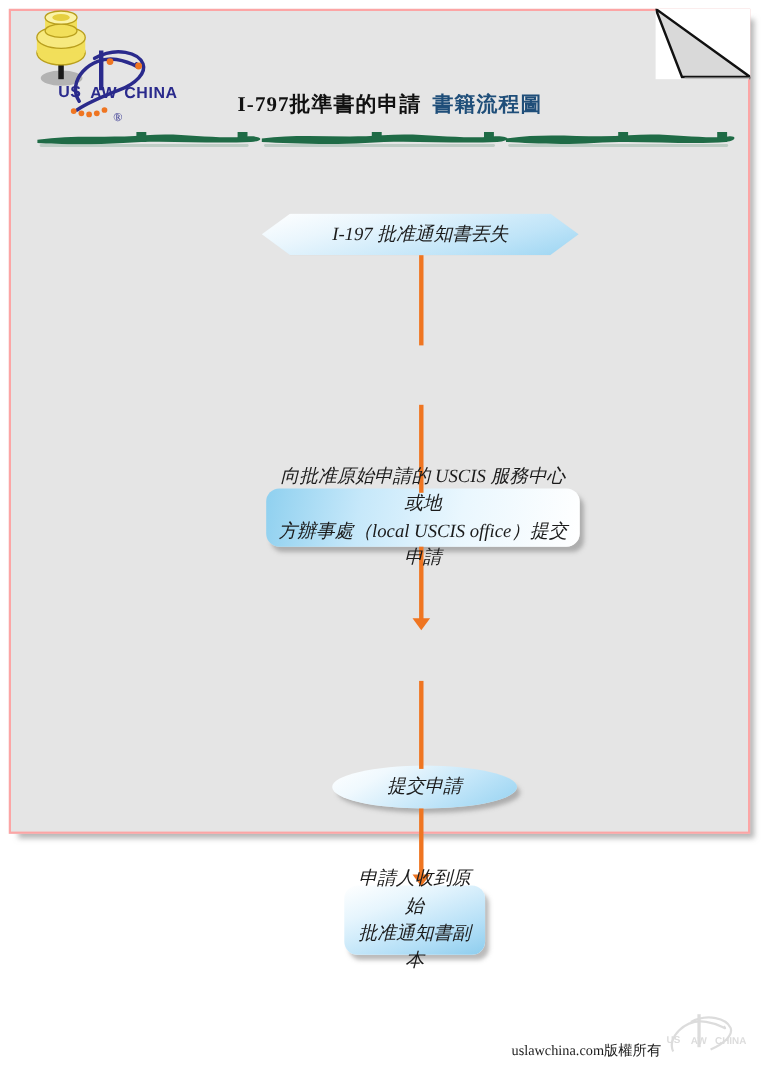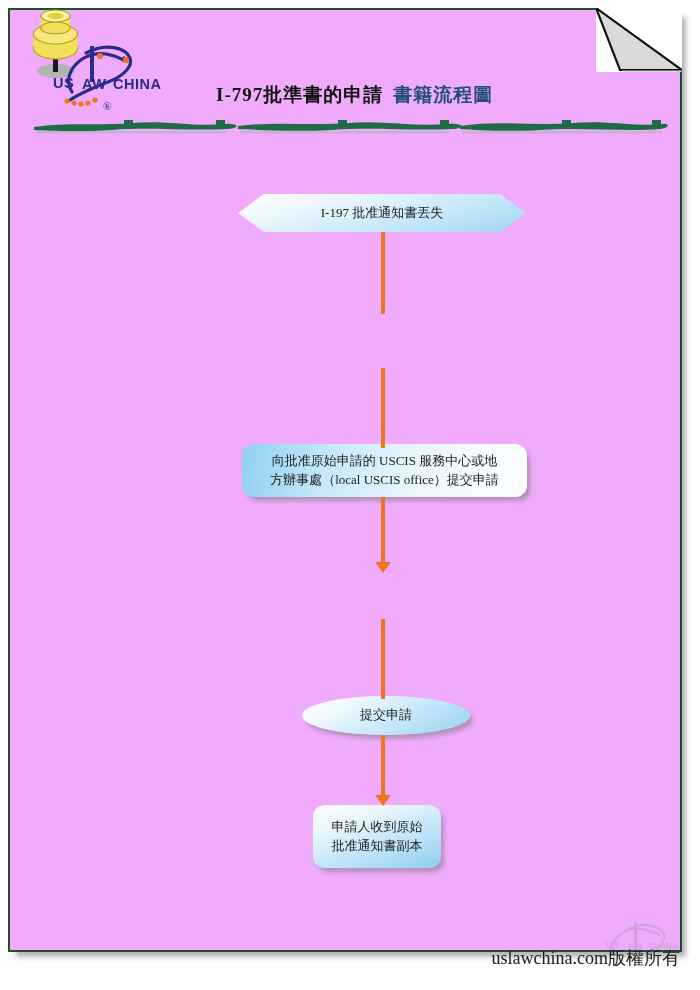--- a/index.html
+++ b/index.html
@@ -3,22 +3,22 @@
 <meta charset="utf-8">
 <style>
   html,body{margin:0;padding:0;background:#ffffff;}
   body{
     width:700px;height:990px;position:relative;overflow:hidden;
     font-family:"Liberation Serif", serif;
   }
 
   
   #page-sheet{
-    position:absolute;left:8px;top:8px;width:674px;height:944px;
-    background:#f0abfc;border:2px solid #14532d;box-sizing:border-box;
+    position:absolute;left:8px;top:8px;width:674px;height:750px;
+    background:#e5e5e5;border:2px solid #fca5a5;box-sizing:border-box;
     box-shadow:6px 7px 5px -2px rgba(120,120,120,.55);
   }
   
   #corner-mask{
     position:absolute;right:-2px;top:-2px;width:86px;height:64px;
     background:#ffffff;z-index:3;
   }
   #corner-fold{
     position:absolute;right:-2px;top:-2px;width:86px;height:64px;z-index:4;
   }
@@ -33,23 +33,24 @@
   }
   #doc-title .t-main{color:#111111;}
   #doc-title .t-sub{color:#1f4e79;margin-left:10px;}
   #divider{position:absolute;left:18px;top:104px;width:640px;height:22px;}
 
   
   #flow{position:absolute;left:0;top:0;width:674px;height:966px;z-index:2;}
 
   .node{
     position:absolute;display:flex;align-items:center;justify-content:center;
-    text-align:center;color:#1b1b1b;font-size:13px;line-height:1.45;
+    text-align:center;color:#1b1b1b;font-size:17px;line-height:1.45;
     font-family:"Liberation Serif", serif;
     box-sizing:border-box;
+    font-style:italic;
   }
   .node .lbl{position:relative;z-index:2;padding:0 10px;white-space:pre-line;}
 
   
   .hex{
     background:linear-gradient(165deg,#ffffff 0%,#eaf6fd 28%,#bfe4f8 72%,#9cd5f2 100%);
     clip-path:polygon(9% 0,91% 0,100% 50%,91% 100%,9% 100%,0 50%);
     filter:drop-shadow(4px 5px 3px rgba(120,120,120,.55));
   }
   
@@ -73,22 +74,22 @@
   .conn{position:absolute;width:4px;background:#ef7521;z-index:1;}
   .arrowhead{
     position:absolute;width:0;height:0;z-index:1;
     border-left:8px solid transparent;border-right:8px solid transparent;
     border-top:11px solid #ef7521;
   }
 
   
   #footer-wm{position:absolute;left:588px;top:898px;width:92px;height:56px;opacity:.30;z-index:1;}
   #footer-text{
-    position:absolute;left:455px;top:936px;width:215px;text-align:right;
-    font-size:18px;color:#1b1b1b;font-family:"Liberation Serif", serif;
+    position:absolute;left:455px;top:936px;width:215px;
+    font-size:13px;color:#1b1b1b;font-family:"Liberation Serif", serif;
     white-space:nowrap;z-index:2;
   }
 </style>
 </head>
 <body>
 
 <div id="page-sheet">
 
   <div id="corner-mask"></div>
   <svg id="corner-fold" viewBox="0 0 86 64">

